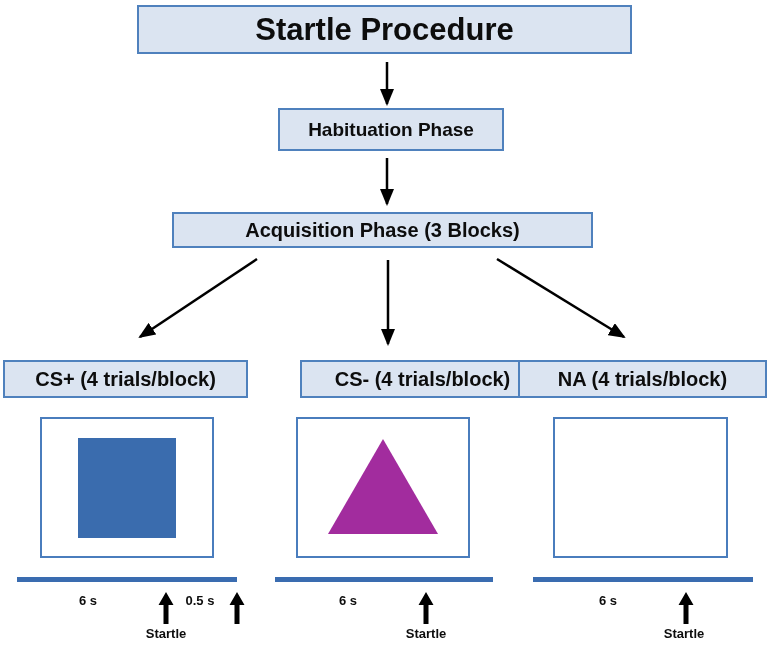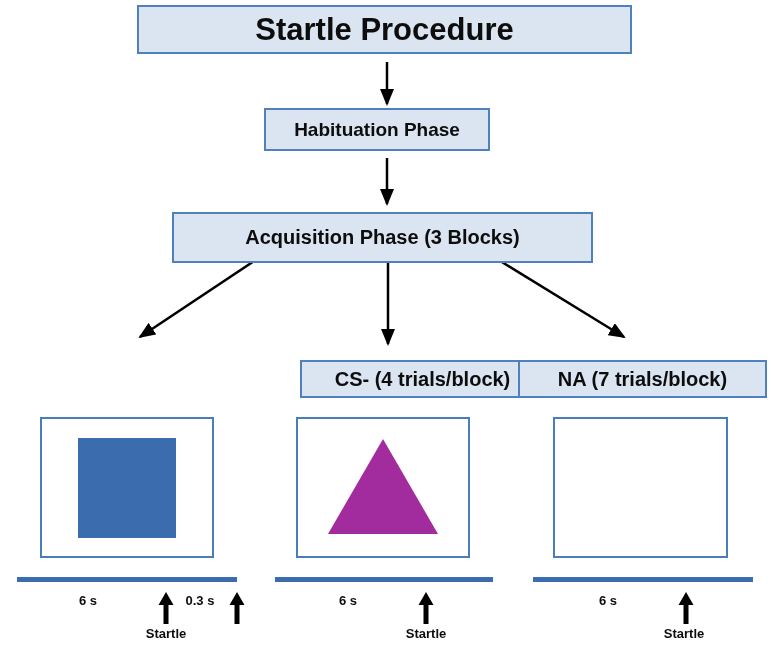--- a/index.html
+++ b/index.html
@@ -18,22 +18,22 @@
     border: 2.5px solid #4f81bd;
     box-sizing: border-box;
     display: flex;
     align-items: center;
     justify-content: center;
     font-weight: bold;
     text-align: right;
     color: #0d0d0d;
   }
   .title-box       { left: 137px; top: 5px;   width: 495px; height: 49px; font-size: 31px; }
-  .habituation-box { left: 264px; top: 108px; width: 226px; height: 43px; font-size: 19px; }
-  .acquisition-box { left: 172px; top: 212px; width: 421px; height: 51px; font-size: 20px; }
+  .habituation-box { left: 278px; top: 108px; width: 226px; height: 43px; font-size: 19px; }
+  .acquisition-box { left: 172px; top: 212px; width: 421px; height: 36px; font-size: 20px; }
   .cond-box        { top: 360px; height: 38px; font-size: 20px; }
   .cond-box.c1 { left: 3px;   width: 245px; }
   .cond-box.c2 { left: 263px; width: 245px; margin-left: 37px; }
   .cond-box.c3 { left: 518px; width: 249px; }
   .stimbox {
     position: absolute;
     top: 417px;
     height: 141px;
     background: #ffffff;
     border: 2px solid #4a7dbd;
@@ -102,44 +102,47 @@
   <div class="fbox title-box">
     <span>Startle Procedure</span>
   </div>
   <div class="fbox habituation-box">
     <span>Habituation Phase</span>
   </div>
   <div class="fbox acquisition-box">
     <span>Acquisition Phase (3 Blocks)</span>
   </div>
 
+  <div class="fbox cond-box c1">
+    <span>CS+ (4 trials/block)</span>
+  </div>
   <div class="fbox cond-box c2">
     <span>CS- (4 trials/block)</span>
   </div>
   <div class="fbox cond-box c3">
-    <span>NA (7 trials/block)</span>
+    <span>NA (4 trials/block)</span>
   </div>
 
   <div class="stimbox s1">
     <div class="blue-square"></div>
   </div>
   <div class="stimbox s2">
     <div class="purple-triangle"></div>
   </div>
   <div class="stimbox s3"></div>
 
   <div class="timeline t1"></div>
   <div class="timeline t2"></div>
   <div class="timeline t3"></div>
 
   <span class="tlabel" style="left:58px; top:593px; width:60px;">6 s</span>
   <svg class="uparrow" style="left:157px;" width="18" height="32">
     <polygon points="9,0 16.5,13 11.5,13 11.5,32 6.5,32 6.5,13 1.5,13" fill="#000"></polygon>
   </svg>
-  <span class="tlabel" style="left:172px; top:593px; width:56px;">0.3 s</span>
+  <span class="tlabel" style="left:172px; top:593px; width:56px;">0.5 s</span>
   <svg class="uparrow" style="left:228px;" width="18" height="32">
     <polygon points="9,0 16.5,13 11.5,13 11.5,32 6.5,32 6.5,13 1.5,13" fill="#000"></polygon>
   </svg>
   <span class="tlabel" style="left:126px; top:626px; width:80px;">Startle</span>
   <span class="tlabel" style="left:207px; top:664px; width:60px;">US</span>
 
   <span class="tlabel" style="left:318px; top:593px; width:60px;">6 s</span>
   <svg class="uparrow" style="left:417px;" width="18" height="32">
     <polygon points="9,0 16.5,13 11.5,13 11.5,32 6.5,32 6.5,13 1.5,13" fill="#000"></polygon>
   </svg>

